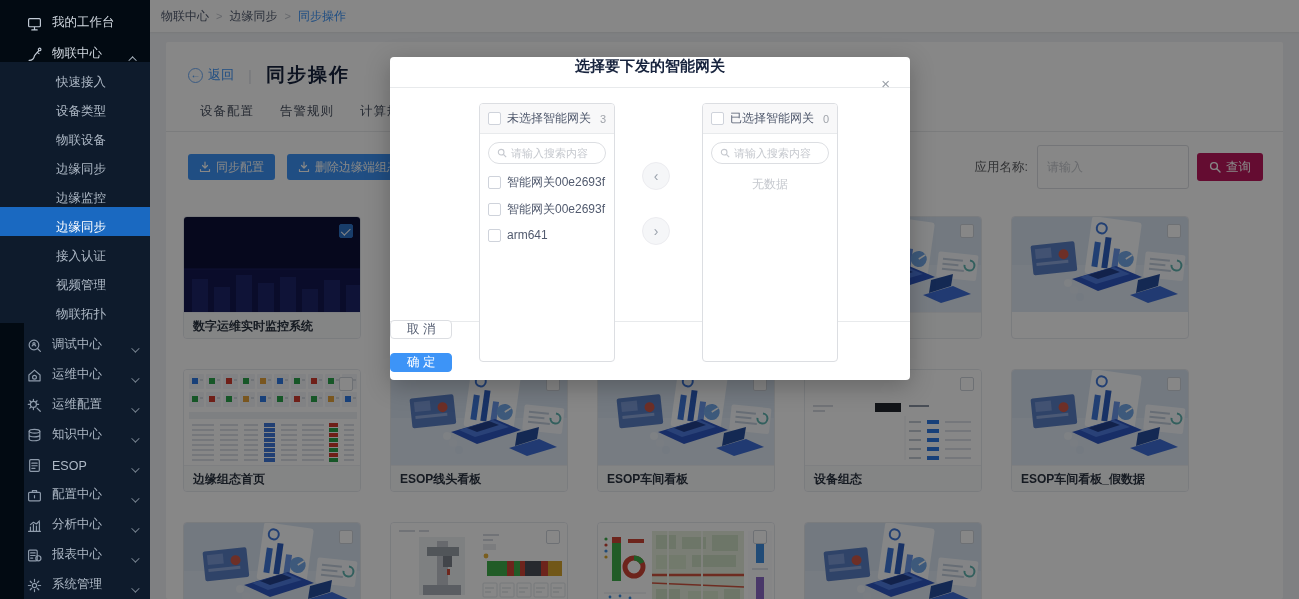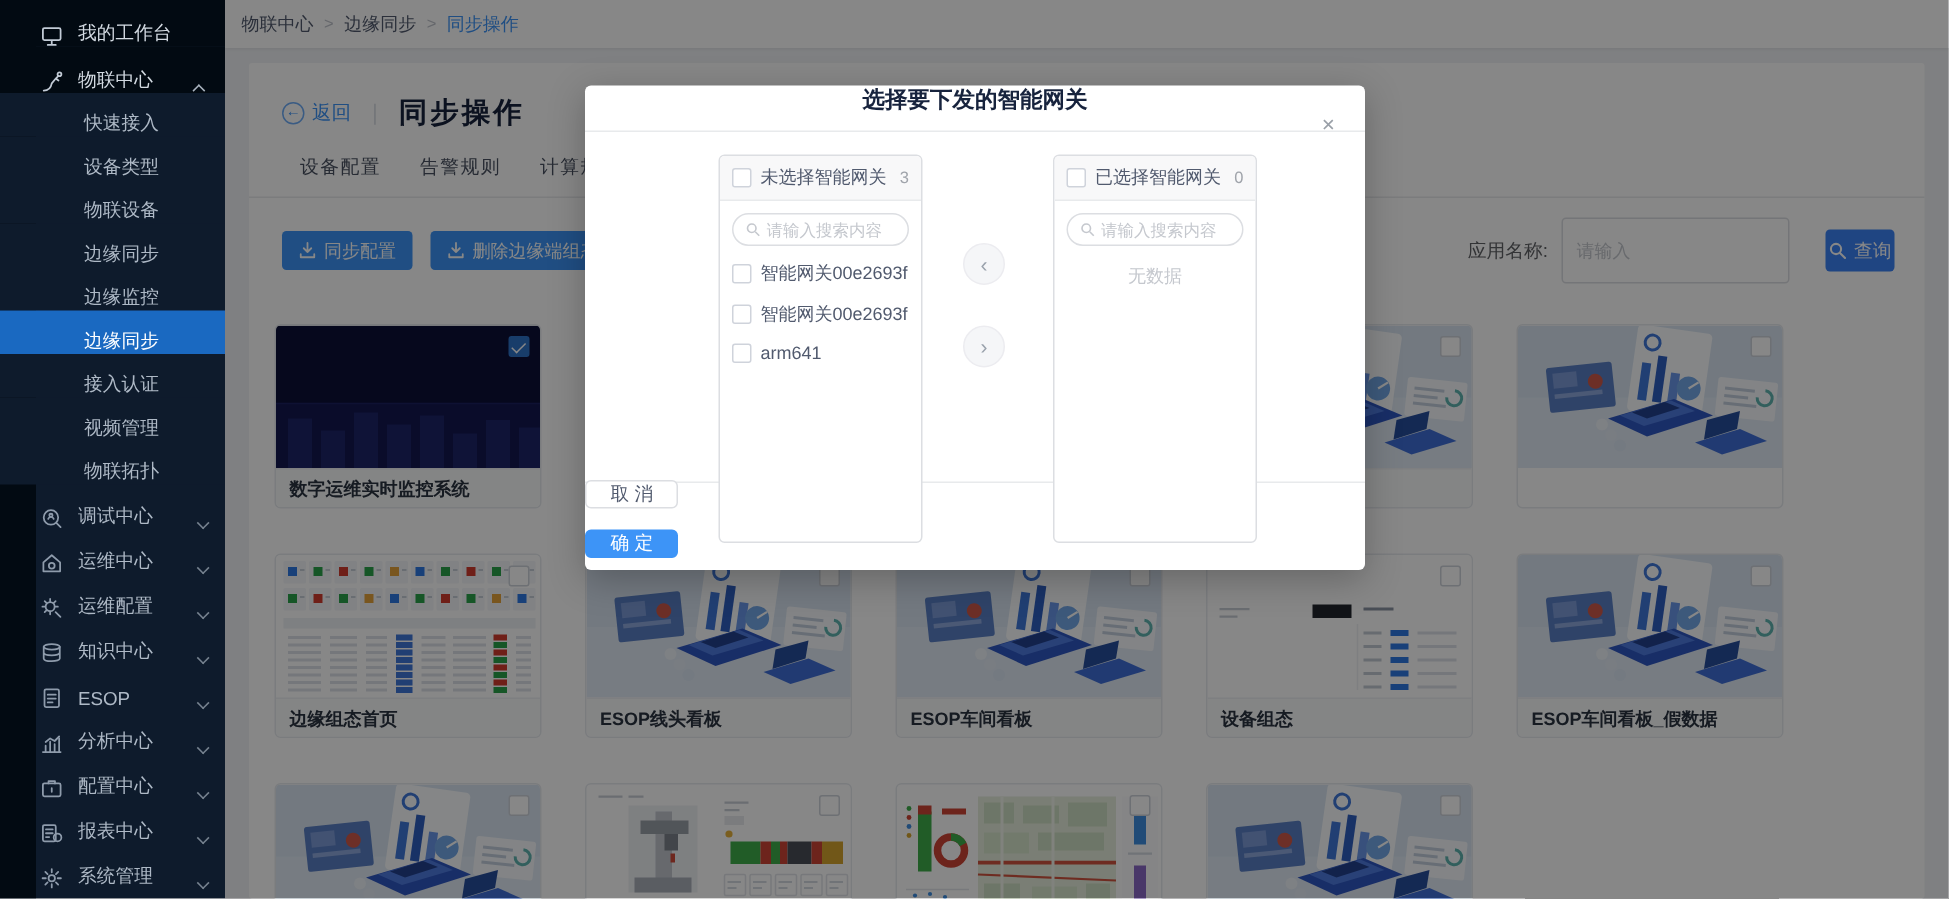--- a/index.html
+++ b/index.html
@@ -45,21 +45,21 @@
   .cb { width:14px; height:14px; border:1px solid #cfd3db; border-radius:2px; background:#fff; display:inline-flex; align-items:center; justify-content:center; flex:0 0 14px; cursor:pointer; }
   .cb.indet { background:#3d94f7; border-color:#3d94f7; }
   .cb.indet::after { content:""; width:8px; height:2px; background:#fff; display:block; }
   .cb.checked { background:#2f73c9; border-color:#2f73c9; }
   .cb.checked::after { content:""; width:8px; height:4px; border-left:1.5px solid #fff; border-bottom:1.5px solid #fff; transform:rotate(-45deg) translate(0,-1px); display:block; }
   .select-all { display:inline-flex; align-items:center; gap:7px; margin-left:22px; font-size:12.5px; color:#515a6e; }
   .toolbar-right { margin-left:auto; display:flex; align-items:center; }
   .app-label { font-size:12.5px; color:#606266; margin-right:9px;text-align:center; }
   .app-input { width:152px; height:44px; border:1px solid #dcdee2; border-radius:3px; padding:0 9px; font-size:12px; color:#515a6e; outline:none; font-family:inherit; }
   .app-input::placeholder { color:#c5c8ce; }
-  .btn-search { display:inline-flex; align-items:center; gap:5px; background:#3b82f6; color:#fff; border:none; height:28px; padding:0 2px; border-radius:3px; font-size:12.5px; margin-left:24px; cursor:pointer; font-family:inherit; }
+  .btn-search { display:inline-flex; align-items:center; gap:5px; background:#be185d; color:#fff; border:none; height:28px; padding:0 12px; border-radius:3px; font-size:12.5px; margin-left:8px; cursor:pointer; font-family:inherit; }
   .btn-search svg { width:12px; height:12px; stroke:#fff; fill:none; stroke-width:1.4; stroke-linecap:round; }
 
   
   #card-grid { display:grid; grid-template-columns:repeat(5,178px); column-gap:29px; row-gap:30px; margin:27px 0 0 17px; }
   .card { position:relative; width:178px; height:123px; background:#fff; border:1px solid #e7eaef; border-radius:4px; overflow:hidden; cursor:pointer; }
   .card.none { visibility:hidden; }
   .card .thumb { width:178px; height:95px; overflow:hidden; }
   .card .thumb svg { display:block; }
   .card .clabel { height:27px; border-top:1px solid #eef0f3; background:#fafbfc; display:flex; align-items:center; padding:0 9px; font-size:12px; color:#2b3441; font-weight:600; white-space:nowrap; overflow:hidden; }
   .card .clabel.center { justify-content:center; }
@@ -188,35 +188,35 @@
           <rect x="2.5" y="1.5" width="9" height="11" rx="1"></rect>
           <path d="M4.5 4.8h5M4.5 7.2h5M4.5 9.6h3"></path>
         </svg>
       </span>
       <span>ESOP</span>
       <span class="caret-down"></span>
     </div>
     <div class="side-item top">
       <span class="mi">
         <svg viewBox="0 0 14 14">
+          <rect x="1.5" y="4" width="11" height="8" rx="1"></rect>
+          <path d="M5 4V2.5h4V4M7 7v2.2"></path>
+        </svg>
+      </span>
+      <span>配置中心</span>
+      <span class="caret-down"></span>
+    </div>
+    <div class="side-item top">
+      <span class="mi">
+        <svg viewBox="0 0 14 14">
           <path d="M1.5 12.5h11M3.2 12V8.5M6 12V6M8.8 12V7.5M11.6 12V4"></path>
           <path d="M3.2 6.2L6 4l2.8 1.6 2.8-2.8"></path>
         </svg>
       </span>
       <span>分析中心</span>
-      <span class="caret-down"></span>
-    </div>
-    <div class="side-item top">
-      <span class="mi">
-        <svg viewBox="0 0 14 14">
-          <rect x="1.5" y="4" width="11" height="8" rx="1"></rect>
-          <path d="M5 4V2.5h4V4M7 7v2.2"></path>
-        </svg>
-      </span>
-      <span>配置中心</span>
       <span class="caret-down"></span>
     </div>
     <div class="side-item top">
       <span class="mi">
         <svg viewBox="0 0 14 14">
           <rect x="1.5" y="2" width="8" height="10" rx="1"></rect>
           <path d="M3.4 4.6h4.2M3.4 7h4.2M3.4 9.4h2"></path>
           <circle cx="10.6" cy="9.6" r="2.4"></circle>
         </svg>
       </span>

